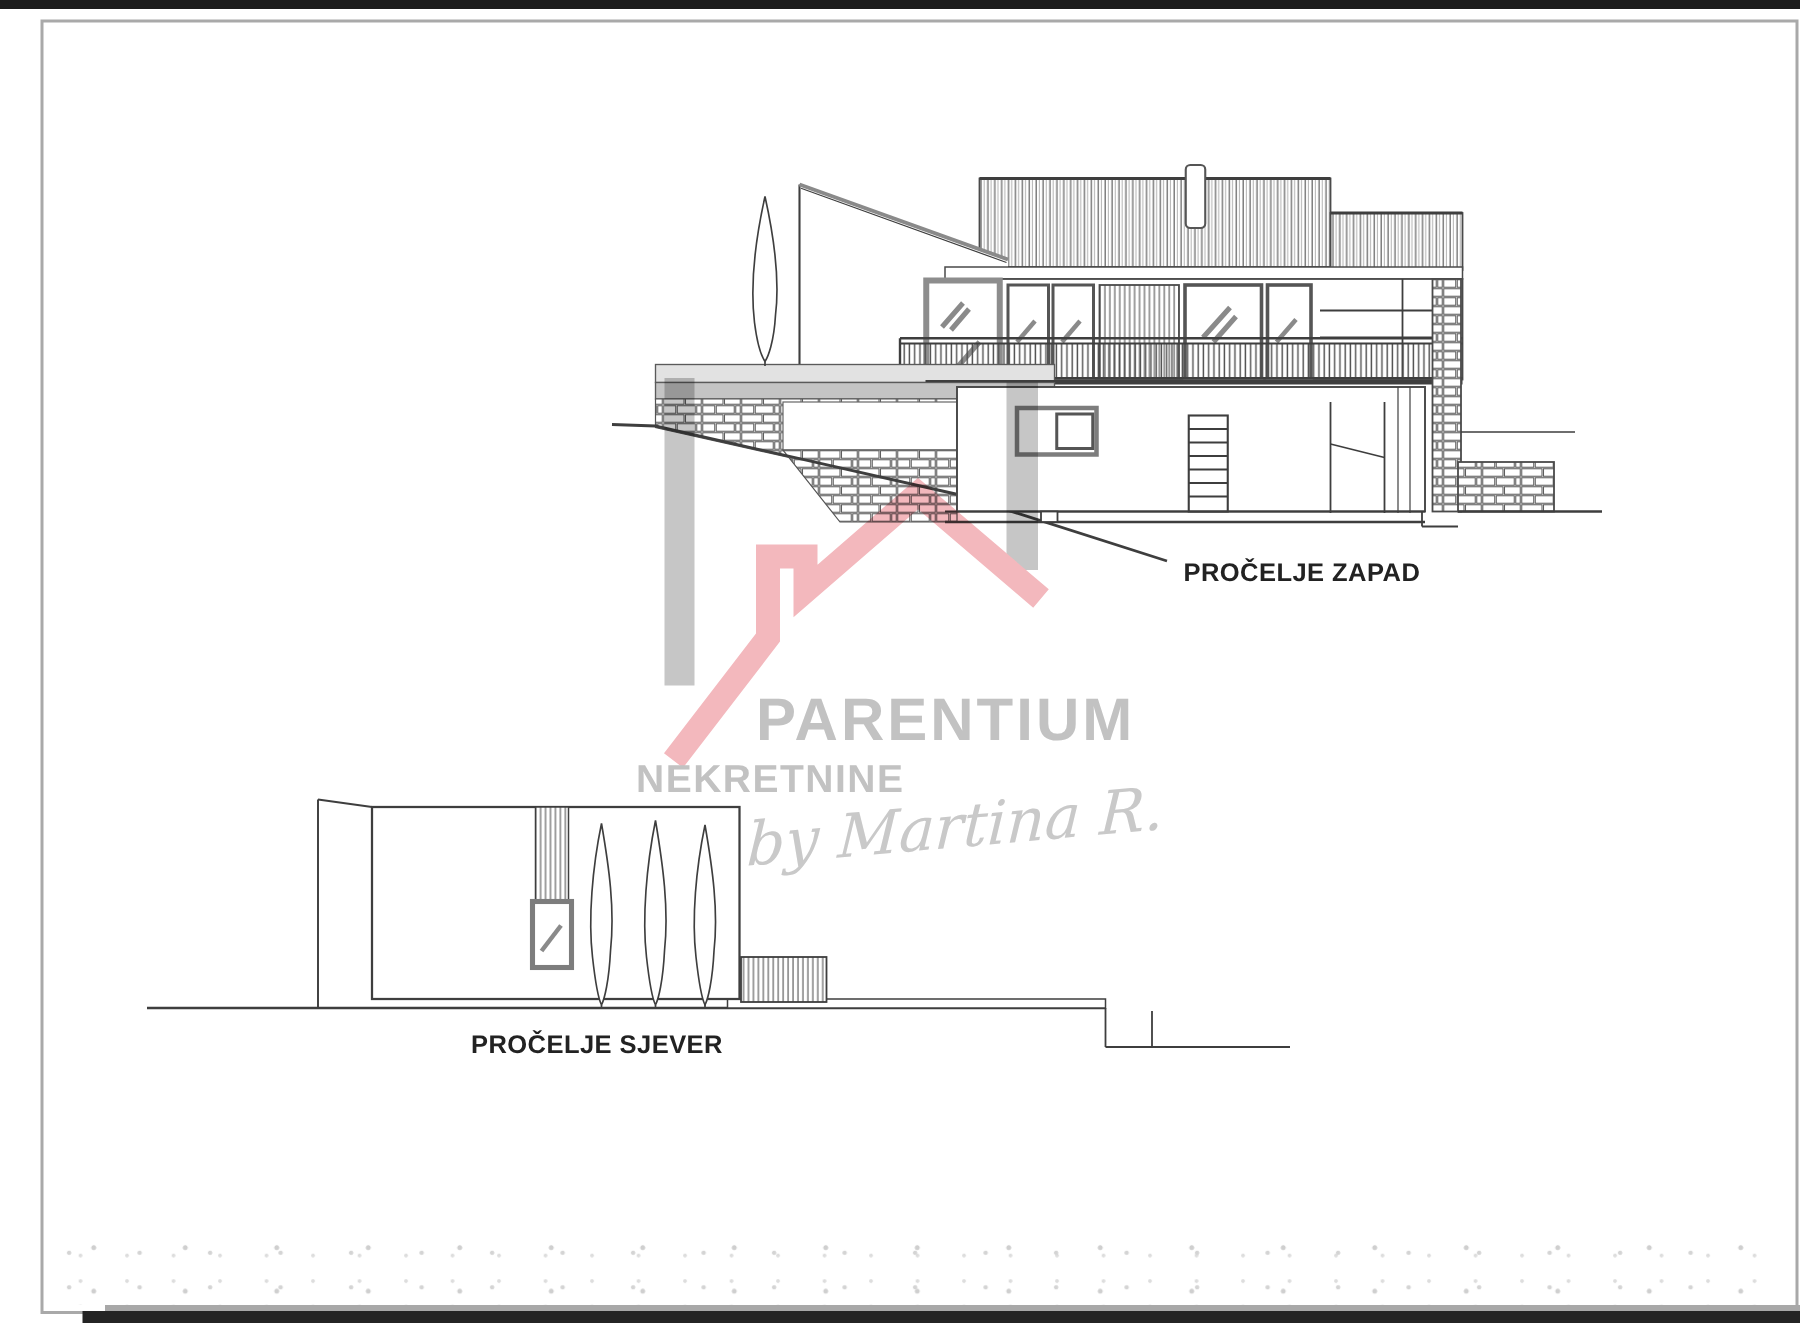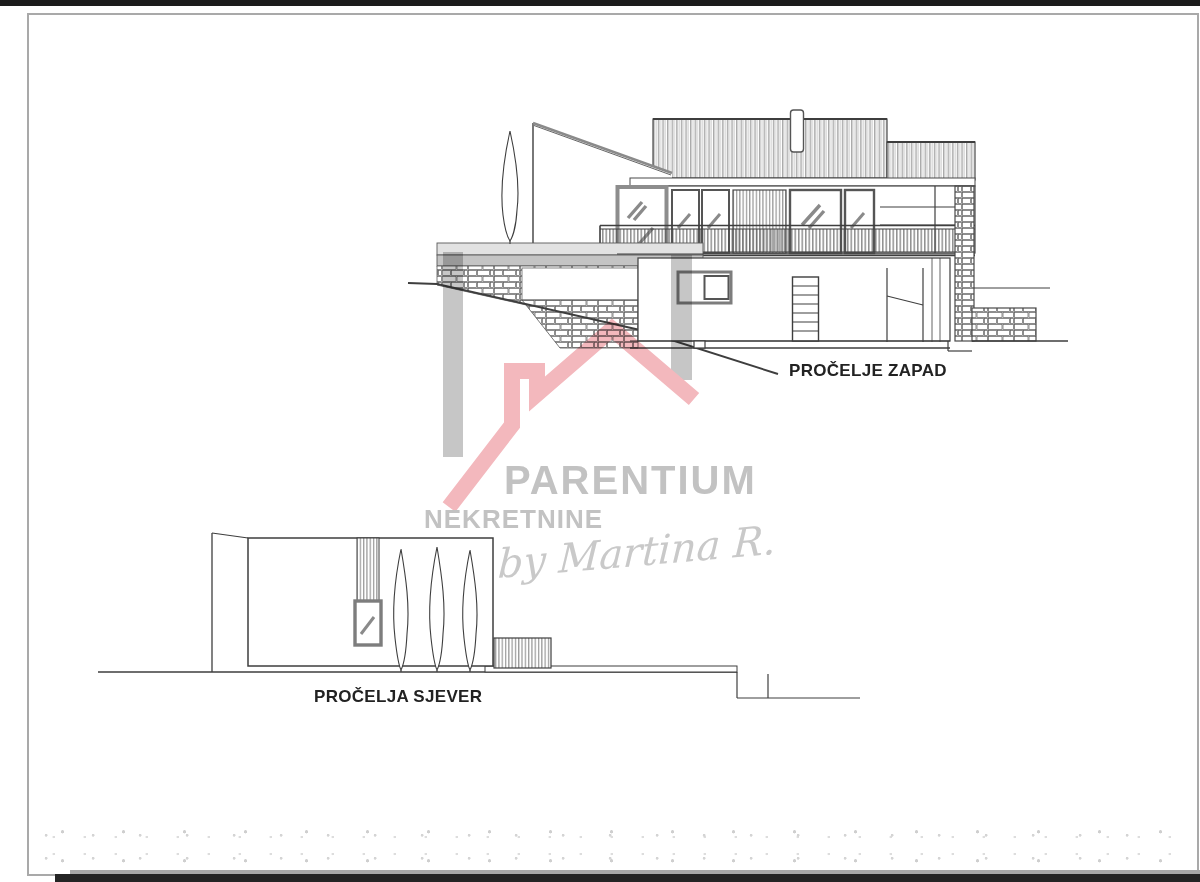--- a/index.html
+++ b/index.html
@@ -23,21 +23,21 @@
   #wm-line1{left:504px;top:458px;font-size:40px;letter-spacing:2px;}
   #wm-line2{left:424px;top:504px;font-size:26px;letter-spacing:1px;}
   #wm-byline{
     left:498px;top:541px;font-family:"DejaVu Serif",serif;font-style:italic;
     font-weight:normal;font-size:40px;color:#c9c9c9;
     transform:rotate(-5deg) skewX(-8deg);transform-origin:left center;
   }
   
   .elev-label{position:absolute;font-weight:bold;color:#222;font-size:17px;
     letter-spacing:.3px;white-space:nowrap;}
-  #label-west{left:789px;top:361px;}
+  #label-west{left:789px;top:372px;}
   #label-north{left:314px;top:687px;}
   #title-block{position:absolute;left:925px;top:770px;width:190px;text-align:center;color:#111;}
   #sheet-title{font-size:32px;font-weight:bold;letter-spacing:1px;}
   #sheet-scale{font-size:12.5px;font-weight:bold;margin-top:6px;}
   
   #scan-noise{
     position:absolute;left:32px;top:826px;width:1140px;height:44px;opacity:.85;
     background-image:
       radial-gradient(circle at 30% 40%, #cdcdcd 1.2px, transparent 1.7px),
       radial-gradient(circle at 70% 65%, #d8d8d8 1px, transparent 1.5px),
@@ -257,21 +257,21 @@
       <rect x="443" y="252" width="20" height="205" fill="#c6c6c6"></rect>
       <rect x="671" y="255" width="21" height="125" fill="#c6c6c6"></rect>
       <polyline points="449,507 512,425 512,371 537,371 537,394 612,329 694,399" fill="none" stroke="#f3b8bd" stroke-width="16" stroke-linejoin="miter" stroke-linecap="butt"></polyline>
     </svg>
     <div id="wm-line1" class="wm-text">PARENTIUM</div>
     <div id="wm-line2" class="wm-text">NEKRETNINE</div>
     <div id="wm-byline" class="wm-text">by Martina R.</div>
   </div>
 
   <div id="label-west" class="elev-label">PROČELJE ZAPAD</div>
-  <div id="label-north" class="elev-label">PROČELJA SJEVER</div>
+  <div id="label-north" class="elev-label">PROČELJE SJEVER</div>
 
 
   <div id="scan-noise"></div>
 
   <div id="frame"></div>
   <div id="bottom-gray" class="strip"></div>
   <div id="bottom-strip" class="strip"></div>
 </div>
 
 </body></html>

